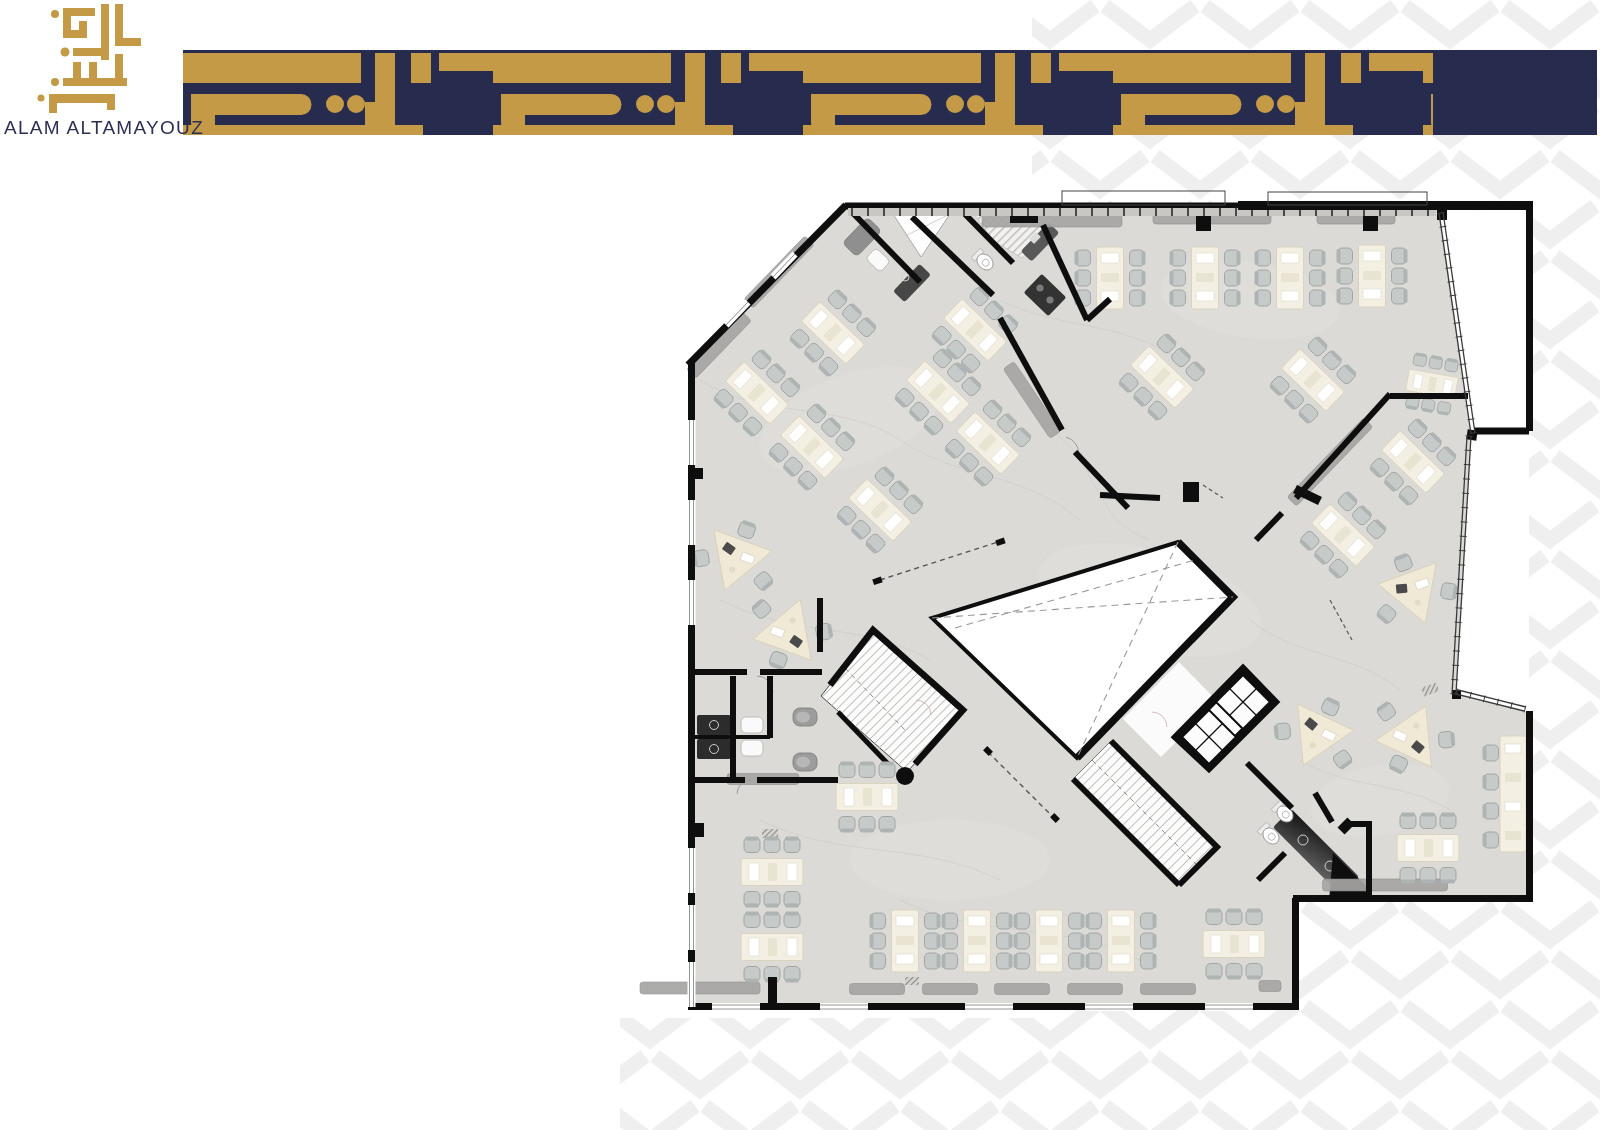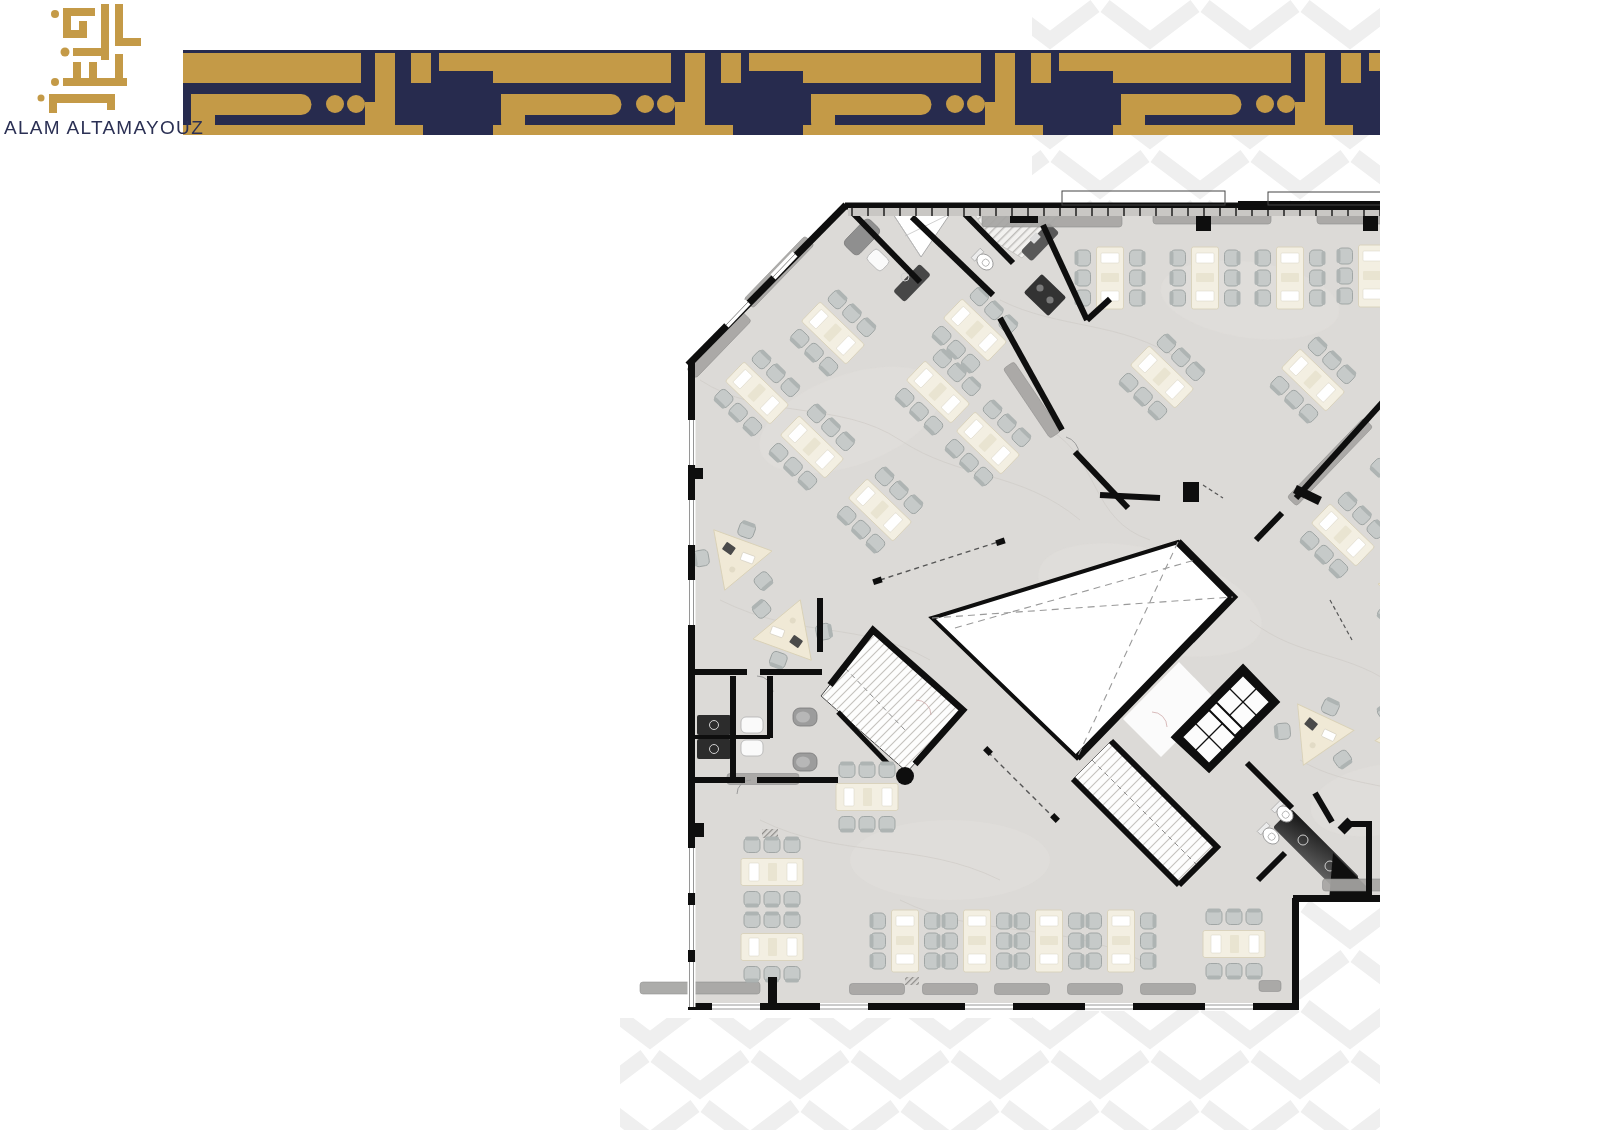--- a/index.html
+++ b/index.html
@@ -1,16 +1,16 @@
 <!DOCTYPE html>
 <html><head>
 <meta charset="utf-8">
 <style>
   html,body{margin:0;padding:0;background:#ffffff;}
-  #stage{position:relative;width:1380px;height:1130px;background:#0f766e;overflow:hidden;
+  #stage{position:relative;width:1600px;height:1130px;background:#0f766e;overflow:hidden;
          font-family:"Liberation Sans",sans-serif;}
   svg{display:block;}
   .logo-text{font-family:"Liberation Sans",sans-serif;font-size:19px;letter-spacing:1.3px;
              font-weight:500;fill:#2b3054;}
 </style>
 </head>
 <body>
 
 <div id="stage">
 <svg id="scene" width="1600" height="1130" viewBox="0 0 1600 1130">

